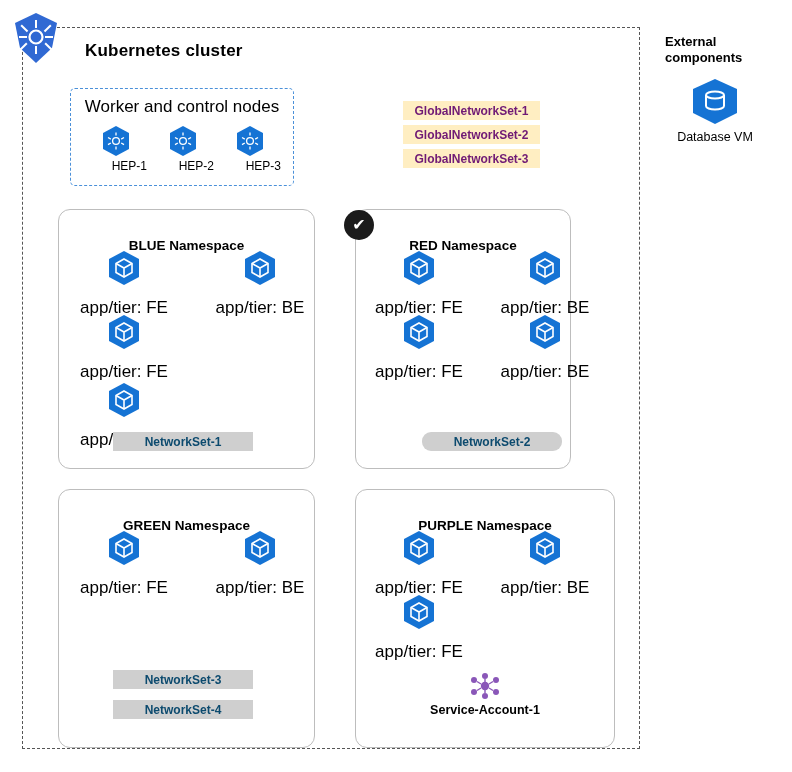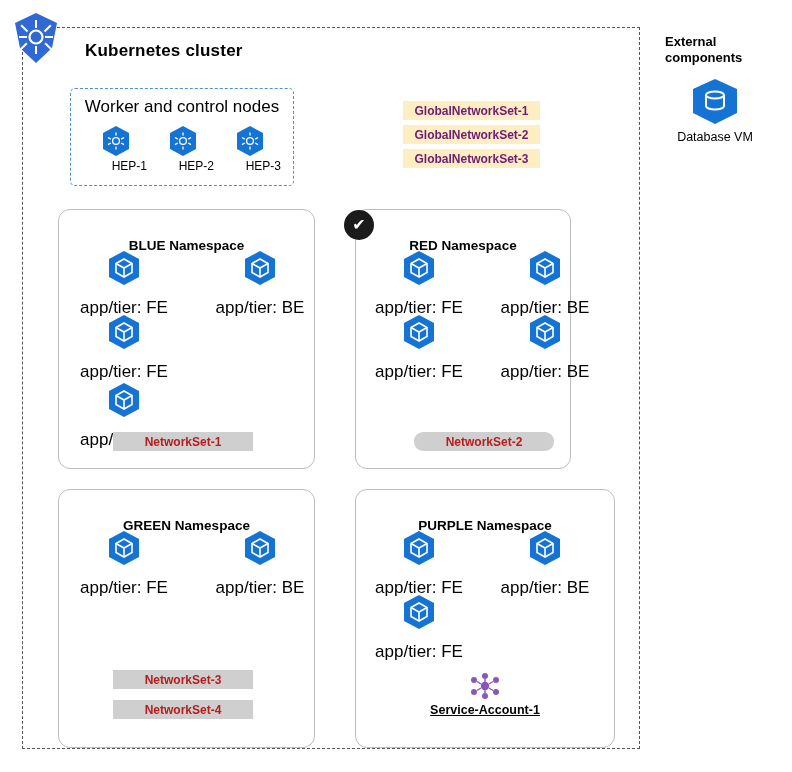--- a/index.html
+++ b/index.html
@@ -167,36 +167,35 @@
     margin-top: 12px;
     white-space: nowrap;
   }
 
   
   .netset {
     position: absolute;
     width: 140px;
     height: 19px;
     background: #cfcfcf;
-    color: #b91c1c;
+    color: #0c4a6e;
     font-size: 12px;
     font-weight: bold;
     display: flex;
     align-items: center;
     justify-content: center;
   }
 
   
   #svc-acct {
     position: absolute;
     left: 420px;
     top: 672px;
     width: 130px;
     text-align: center;
-    text-decoration: underline;
   }
   #svc-acct .sa-label {
     font-size: 12.5px;
     font-weight: bold;
     margin-top: 3px;
   }
 
   svg { display: block; margin: 0 auto; }
 </style>
 </head>
@@ -369,21 +368,21 @@
     <svg width="34" height="36" viewBox="0 0 34 36">
       <polygon points="17,1 32,9 32,27 17,35 2,27 2,9" fill="#1573d4"></polygon>
       <g fill="none" stroke="#ffffff" stroke-width="1.6">
         <polygon points="17,9 25,13.5 25,22.5 17,27 9,22.5 9,13.5"></polygon>
         <path d="M9 13.5l8 4.5 8-4.5M17 18v9"></path>
       </g>
     </svg>
     <div class="pod-label">app/tier: BE</div>
   </div>
 
-  <div class="netset" style="left:58px; top:222px;border-radius:9px;">NetworkSet-2</div>
+  <div class="netset" style="left:66px; top:222px;border-radius:9px;">NetworkSet-2</div>
 </div>
 
 <div id="red-check">✔</div>
 
 <div class="ns" id="ns-green">
   <div class="ns-title">GREEN Namespace</div>
 
   <div class="pod" style="left:19px; top:40px;">
     <svg width="34" height="36" viewBox="0 0 34 36">
       <polygon points="17,1 32,9 32,27 17,35 2,27 2,9" fill="#1573d4"></polygon>

